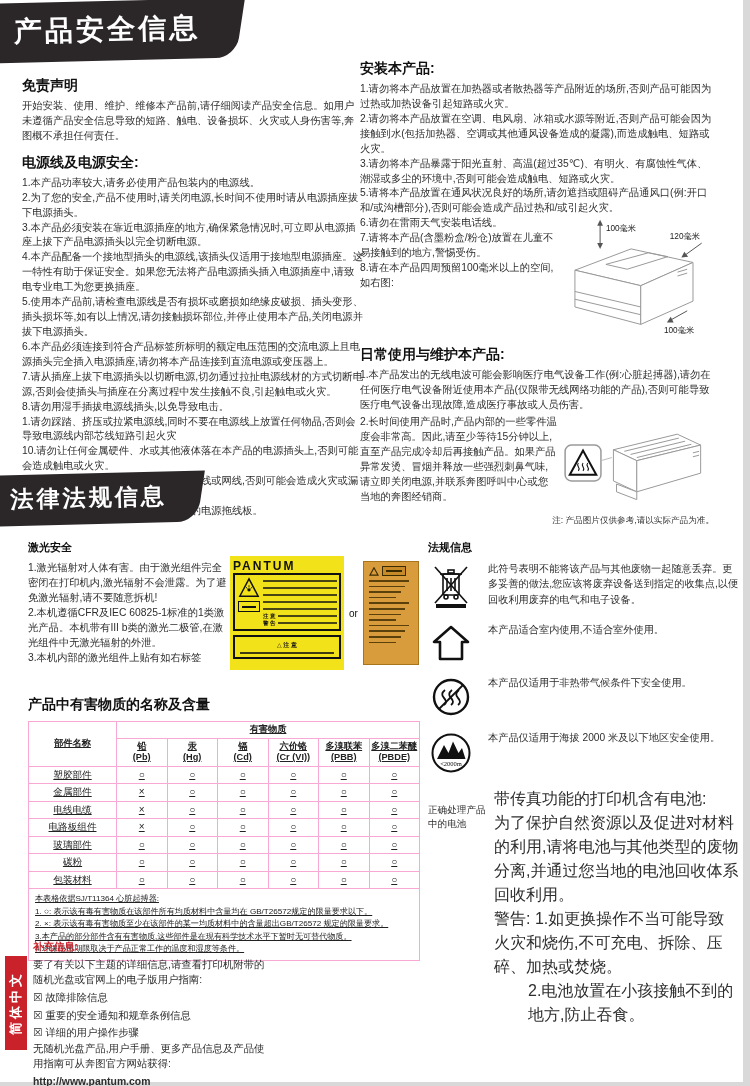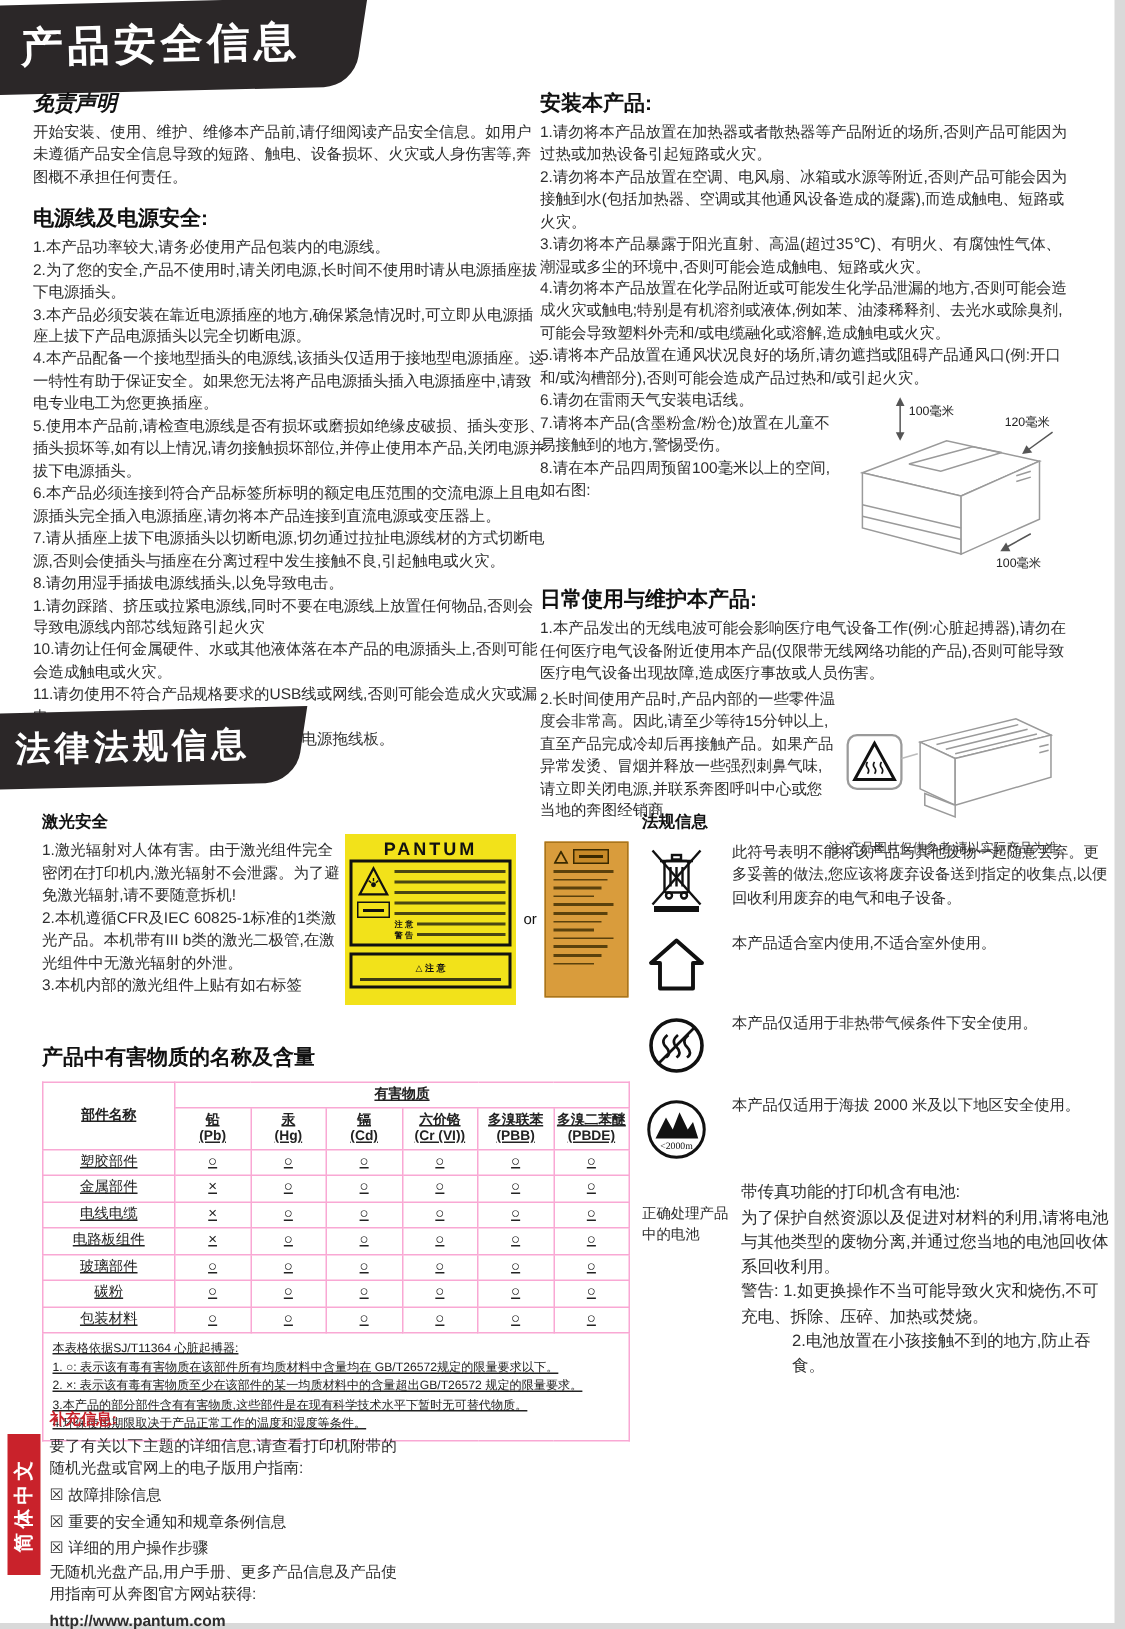--- a/index.html
+++ b/index.html
@@ -29,21 +29,21 @@
   .flexrow .txt{flex:1;}
   .note{font-size:8.6px;color:#333;text-align:right;margin-top:4px;}
 
   svg.lineart{display:block;}
   svg.lineart *{vector-effect:non-scaling-stroke;}
 
   
   #laser-block{position:absolute;left:28px;top:540px;width:202px;}
   #laser-labels{position:absolute;left:230px;top:556px;display:flex;align-items:center;gap:5px;}
   #label-left{width:114px;height:114px;background:#f2e21a;padding:3px;box-sizing:border-box;}
-  .pantum-logo{font-weight:800;font-size:12px;letter-spacing:2px;text-align:center;color:#111;
+  .pantum-logo{font-weight:800;font-size:12px;letter-spacing:2px;text-align:left;color:#111;
                line-height:14px;font-family:"Liberation Sans",sans-serif;}
   .inner-box{border:2px solid #111;height:58px;box-sizing:border-box;display:flex;padding:2px;gap:2px;}
   .tri-col{width:24px;display:flex;flex-direction:column;align-items:center;gap:2px;}
   .mini-class-box{width:20px;height:9px;border:1px solid #111;background:#f2e21a;
                   display:flex;align-items:center;justify-content:center;}
   .mini-class-box i{display:block;width:14px;height:2px;background:#111;}
   .rows{flex:1;display:flex;flex-direction:column;justify-content:space-between;padding:1px 0;}
   .trow{display:flex;align-items:center;gap:2px;height:5px;}
   .trow .bar{flex:1;height:2px;background:#111;opacity:.75;}
   .cn{font-size:5.5px;font-weight:bold;color:#111;}
@@ -60,21 +60,21 @@
   #label-right .dark-box i{width:16px;height:2px;background:#3a2a00;display:block;}
   #label-right .bar{height:1.6px;background:#3a2a00;opacity:.8;}
 
   #reg-block{position:absolute;left:428px;top:540px;width:312px;}
   .reg-row{display:flex;gap:14px;margin-bottom:13px;align-items:flex-start;}
   .reg-icon{flex:0 0 46px;display:flex;justify-content:center;padding-top:2px;}
   .reg-text{flex:1;font-size:10.2px;line-height:1.5;color:#2e2e2e;}
   #battery-row{display:flex;gap:8px;margin-top:2px;}
   #battery-side{flex:0 0 58px;font-size:9.6px;line-height:1.45;color:#2e2e2e;padding-top:16px;}
   #battery-text{flex:1;}
-  #battery-text p{font-size:11px;line-height:1.5;margin:0;}
+  #battery-text p{font-size:16px;line-height:1.5;margin:0;}
   #battery-text .indent{padding-left:34px;}
 
   
   #hazard-block{position:absolute;left:28px;top:696px;width:392px;}
   #hazard-block h4{font-size:14px;margin:0 0 7px 0;}
   table.hz{border-collapse:collapse;width:100%;table-layout:fixed;}
   table.hz th,table.hz td{border:1px solid #f9a8d4;text-align:center;padding:2px 1px;
                           font-size:9.2px;color:#222;line-height:1.25;text-decoration:underline;}
   table.hz th{font-weight:bold;}
   table.hz td.name{font-size:9.6px;}
@@ -99,21 +99,21 @@
 
 <div id="page">
   <div id="edge-right"></div>
   <div id="edge-bottom"></div>
 
   <div class="banner" id="banner1">
     <span>产品安全信息</span>
   </div>
 
   <div class="col" id="col-left">
-    <h3 class="sec" style="margin-top:0;font-style:italic;">免责声明</h3>
+    <h3 class="sec" style="margin-top:17px;">免责声明</h3>
     <p class="body">开始安装、使用、维护、维修本产品前,请仔细阅读产品安全信息。如用户未遵循产品安全信息导致的短路、触电、设备损坏、火灾或人身伤害等,奔图概不承担任何责任。</p>
     <h3 class="sec">电源线及电源安全:</h3>
     <div id="power-items">
         <div class="item">1.本产品功率较大,请务必使用产品包装内的电源线。</div>
         <div class="item">2.为了您的安全,产品不使用时,请关闭电源,长时间不使用时请从电源插座拔下电源插头。</div>
         <div class="item">3.本产品必须安装在靠近电源插座的地方,确保紧急情况时,可立即从电源插座上拔下产品电源插头以完全切断电源。</div>
         <div class="item">4.本产品配备一个接地型插头的电源线,该插头仅适用于接地型电源插座。这一特性有助于保证安全。如果您无法将产品电源插头插入电源插座中,请致电专业电工为您更换插座。</div>
         <div class="item">5.使用本产品前,请检查电源线是否有损坏或磨损如绝缘皮破损、插头变形、插头损坏等,如有以上情况,请勿接触损坏部位,并停止使用本产品,关闭电源并拔下电源插头。</div>
         <div class="item">6.本产品必须连接到符合产品标签所标明的额定电压范围的交流电源上且电源插头完全插入电源插座,请勿将本产品连接到直流电源或变压器上。</div>
         <div class="item">7.请从插座上拔下电源插头以切断电源,切勿通过拉扯电源线材的方式切断电源,否则会使插头与插座在分离过程中发生接触不良,引起触电或火灾。</div>
@@ -124,21 +124,20 @@
         <div class="item">12.奔图强烈建议您不要使用任何类型的电源拖线板。</div>
       </div>
   </div>
 
   <div class="col" id="col-right">
     <h3 class="sec" style="margin-top:0;">安装本产品:</h3>
     <div id="install-items-top">
         <div class="item">1.请勿将本产品放置在加热器或者散热器等产品附近的场所,否则产品可能因为过热或加热设备引起短路或火灾。</div>
         <div class="item">2.请勿将本产品放置在空调、电风扇、冰箱或水源等附近,否则产品可能会因为接触到水(包括加热器、空调或其他通风设备造成的凝露),而造成触电、短路或火灾。</div>
         <div class="item">3.请勿将本产品暴露于阳光直射、高温(超过35℃)、有明火、有腐蚀性气体、潮湿或多尘的环境中,否则可能会造成触电、短路或火灾。</div>
-        <div class="item">4.请勿将本产品放置在化学品附近或可能发生化学品泄漏的地方,否则可能会造成火灾或触电;特别是有机溶剂或液体,例如苯、油漆稀释剂、去光水或除臭剂,可能会导致塑料外壳和/或电缆融化或溶解,造成触电或火灾。</div>
         <div class="item">5.请将本产品放置在通风状况良好的场所,请勿遮挡或阻碍产品通风口(例:开口和/或沟槽部分),否则可能会造成产品过热和/或引起火灾。</div>
       </div>
     <div class="flexrow">
       <div class="txt" id="install-items-side" style="flex:0 0 55%;">
           <div class="item">6.请勿在雷雨天气安装电话线。</div>
           <div class="item">7.请将本产品(含墨粉盒/粉仓)放置在儿童不易接触到的地方,警惕受伤。</div>
           <div class="item">8.请在本产品四周预留100毫米以上的空间,如右图:</div>
         </div>
       <div id="diagram1" style="flex:1;">
         <svg class="lineart" viewBox="0 0 160 124" width="156" height="120">

